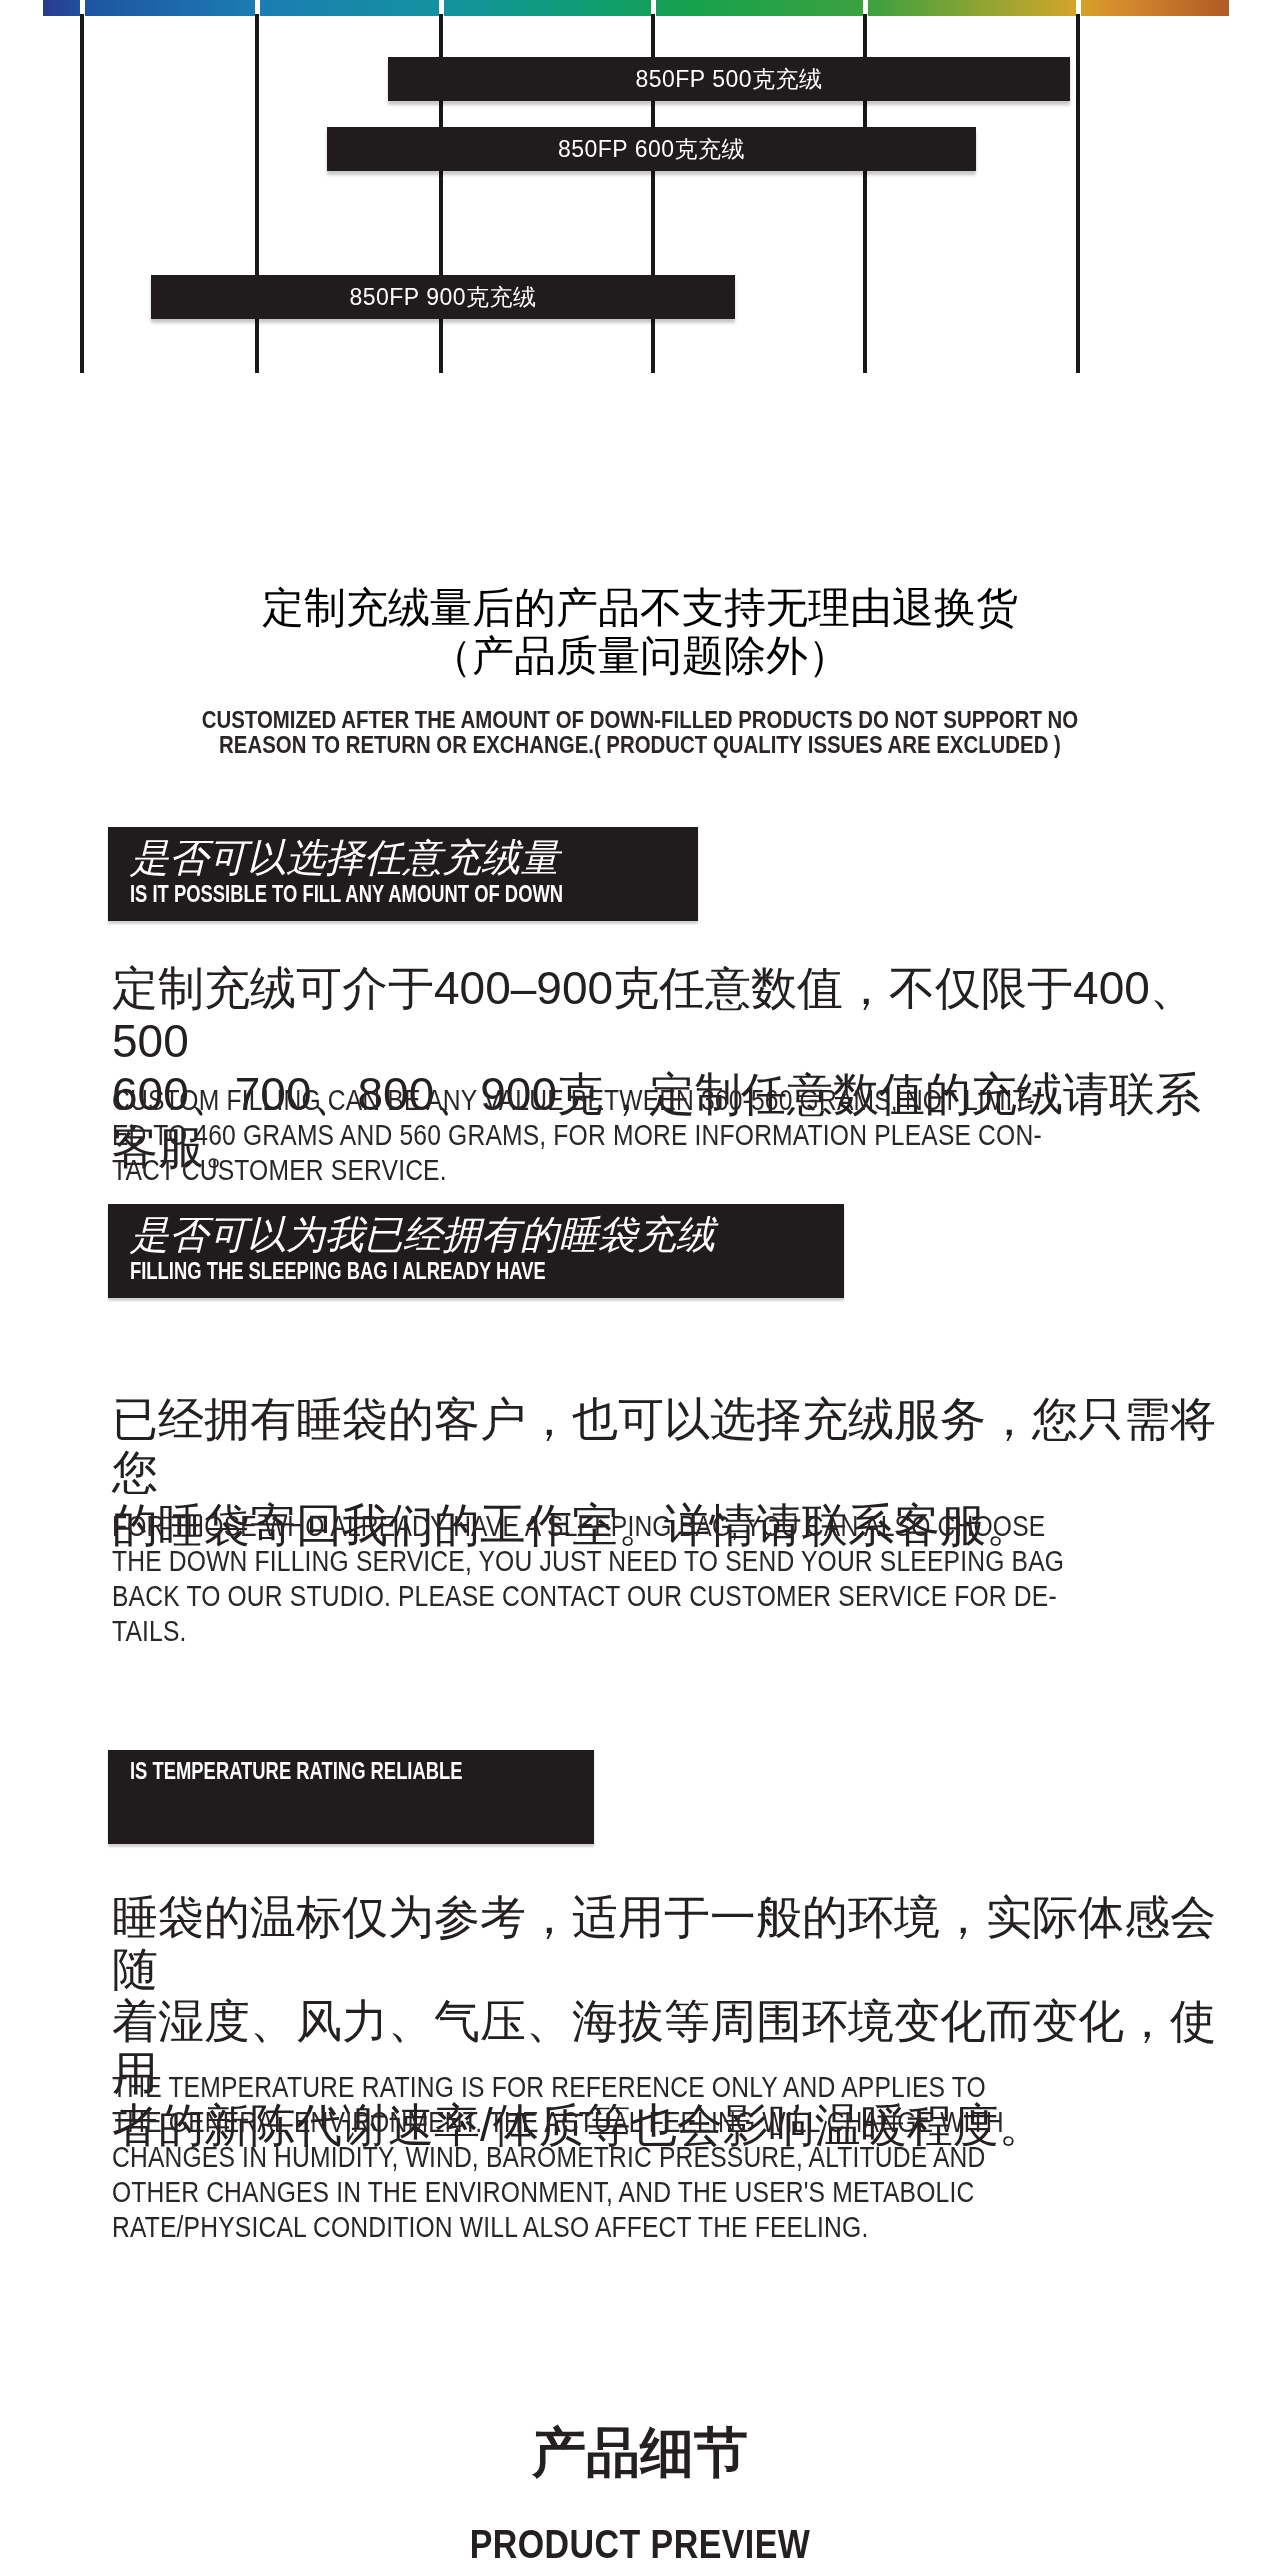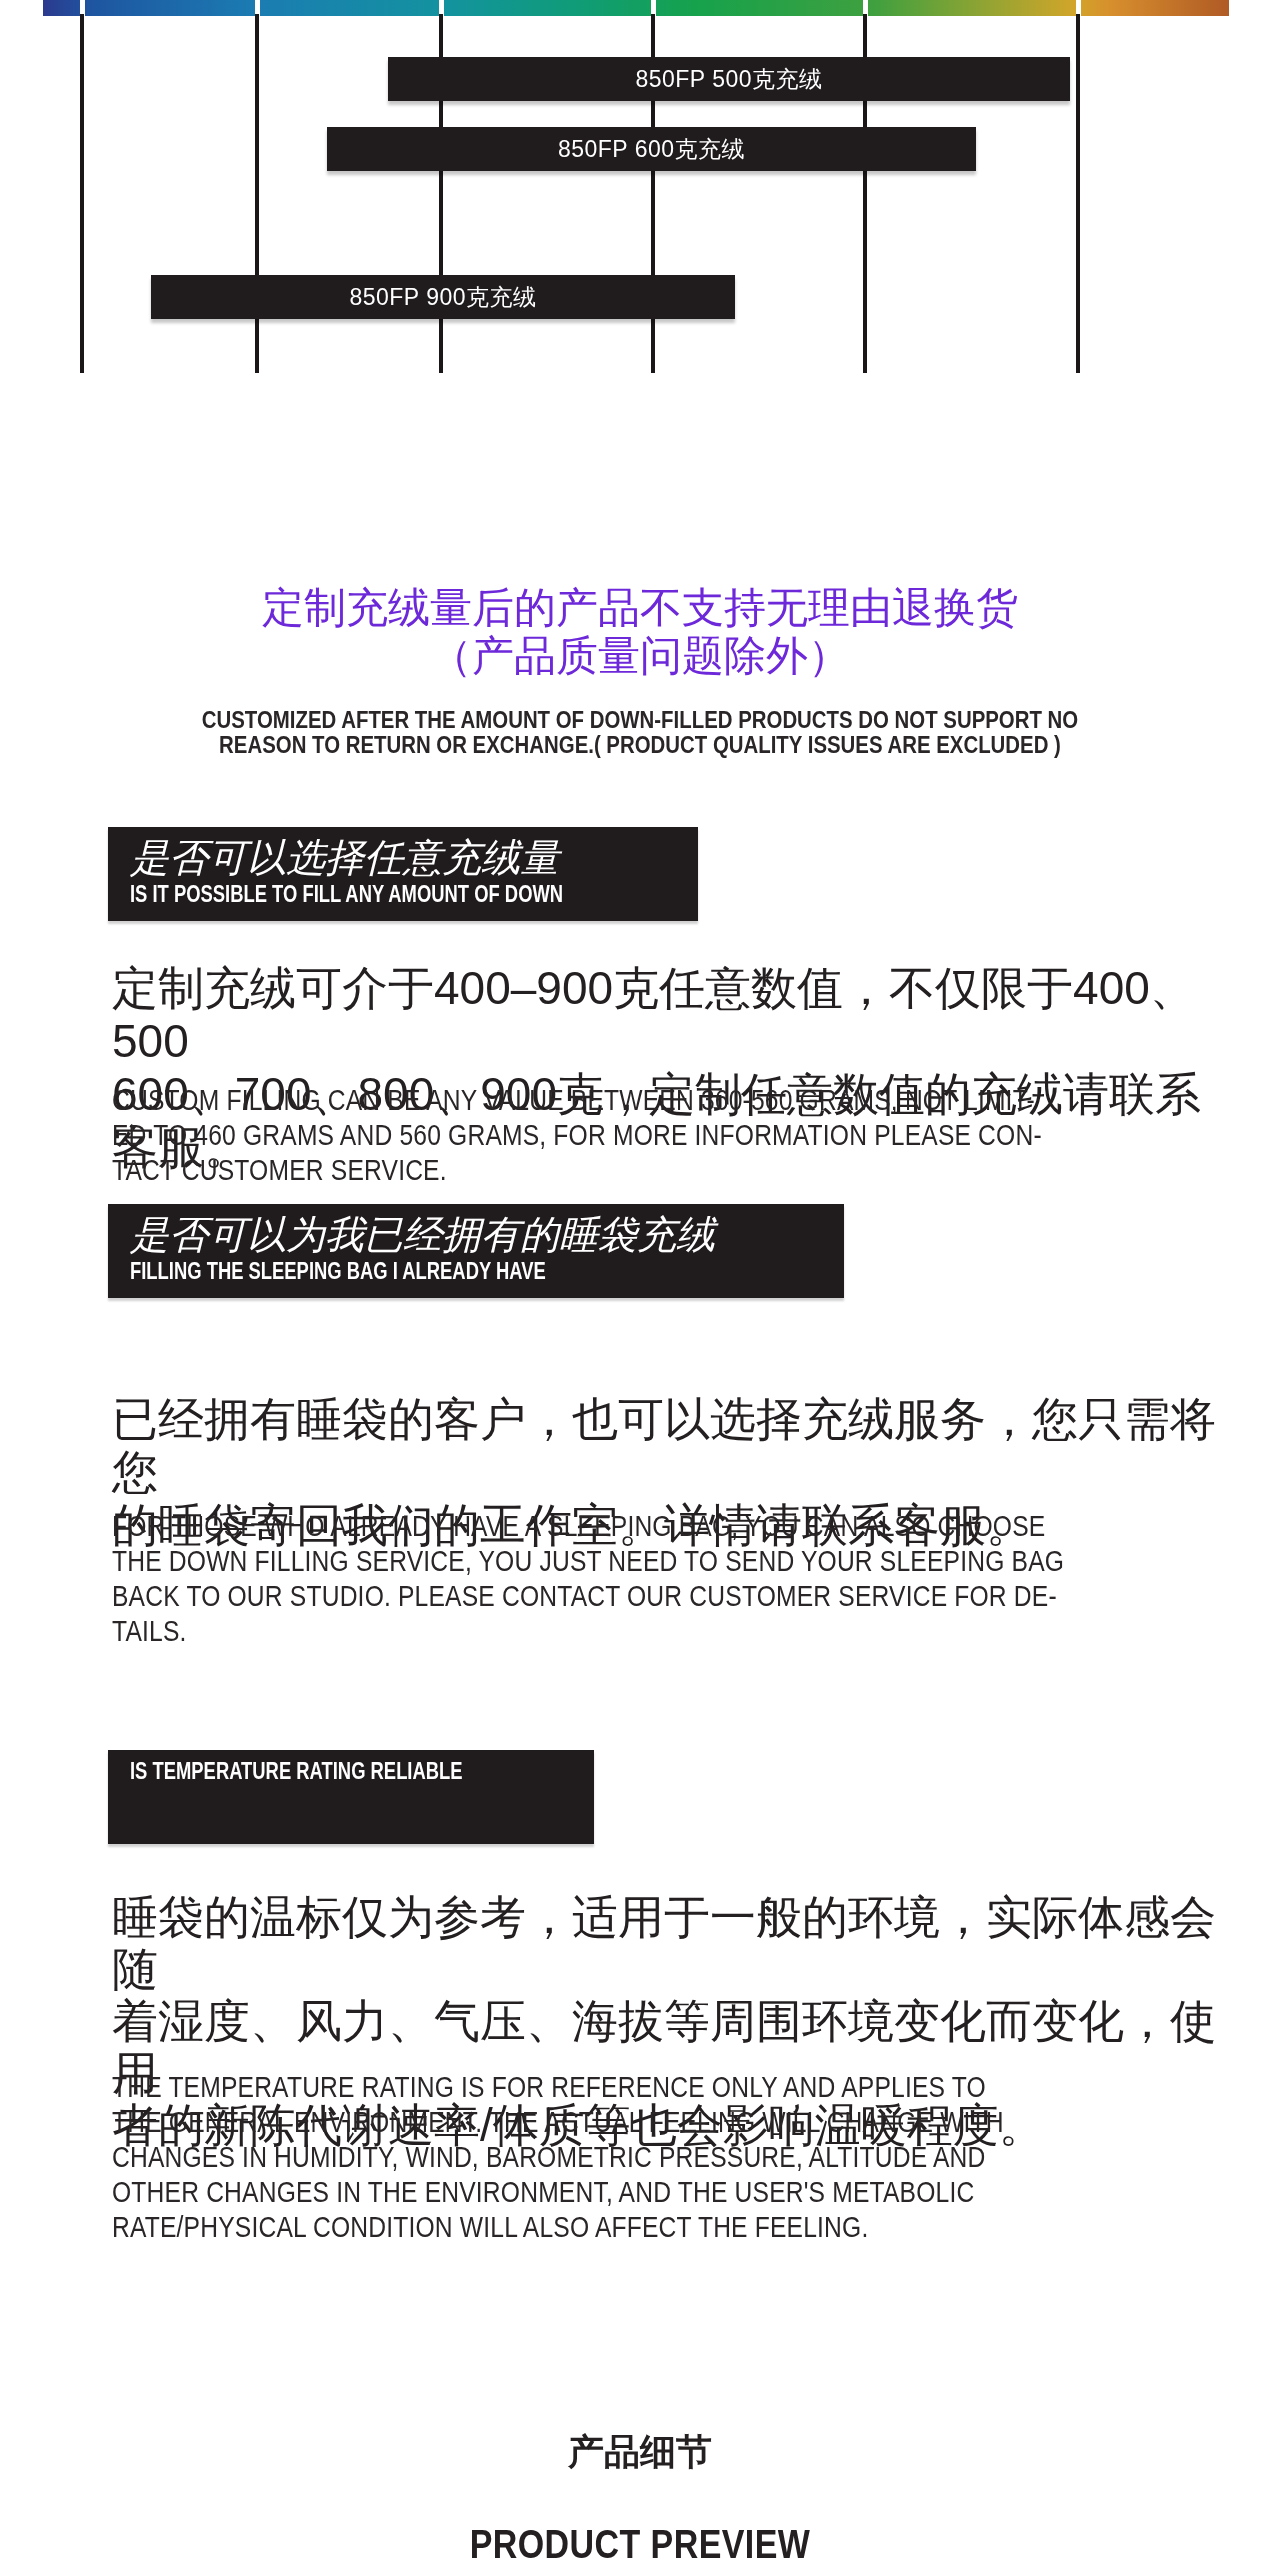--- a/index.html
+++ b/index.html
@@ -23,21 +23,21 @@
   .range-bar{
     position:absolute;height:44px;background:#201c1d;color:#ffffff;
     display:flex;align-items:center;justify-content:center;
     font-size:23px;letter-spacing:0.5px;
     box-shadow:0 4px 3px rgba(0,0,0,0.22);
   }
   
   .notice-title{
     position:absolute;top:584px;left:0;width:1280px;
     text-align:center;white-space:pre-line;
-    color:#6d28d9;font-size:42px;line-height:48px;font-weight:400;
+    color:#000000;font-size:42px;line-height:48px;font-weight:400;
   }
   .notice-sub{
     position:absolute;top:707px;left:0;width:1280px;
     text-align:center;white-space:pre-line;
     color:#2a2627;font-size:24px;line-height:25px;font-weight:700;
     transform:scaleX(0.85);transform-origin:50% 0;
   }
   
   .faq-header{
     position:absolute;left:108px;background:#201c1d;color:#ffffff;
@@ -56,21 +56,21 @@
   }
   .body-cn.tight{line-height:52px;}
   .body-en{
     position:absolute;left:112px;width:1400px;
     font-size:29px;line-height:35px;white-space:pre-line;color:#2a2627;
     transform:scaleX(0.85);transform-origin:0 0;letter-spacing:0.2px;
   }
   
   .footer-cn{
     position:absolute;top:2422px;left:0;width:1280px;text-align:center;
-    font-size:36px;line-height:60px;font-weight:700;color:#242021;
+    font-size:54px;line-height:60px;font-weight:700;color:#242021;
   }
   .footer-en{
     position:absolute;top:2521px;left:0;width:1280px;text-align:center;
     font-size:40px;line-height:46px;font-weight:700;color:#242021;
     transform:scaleX(0.85);transform-origin:50% 0;letter-spacing:0.5px;
   }
 </style>
 </head>
 <body>
 

